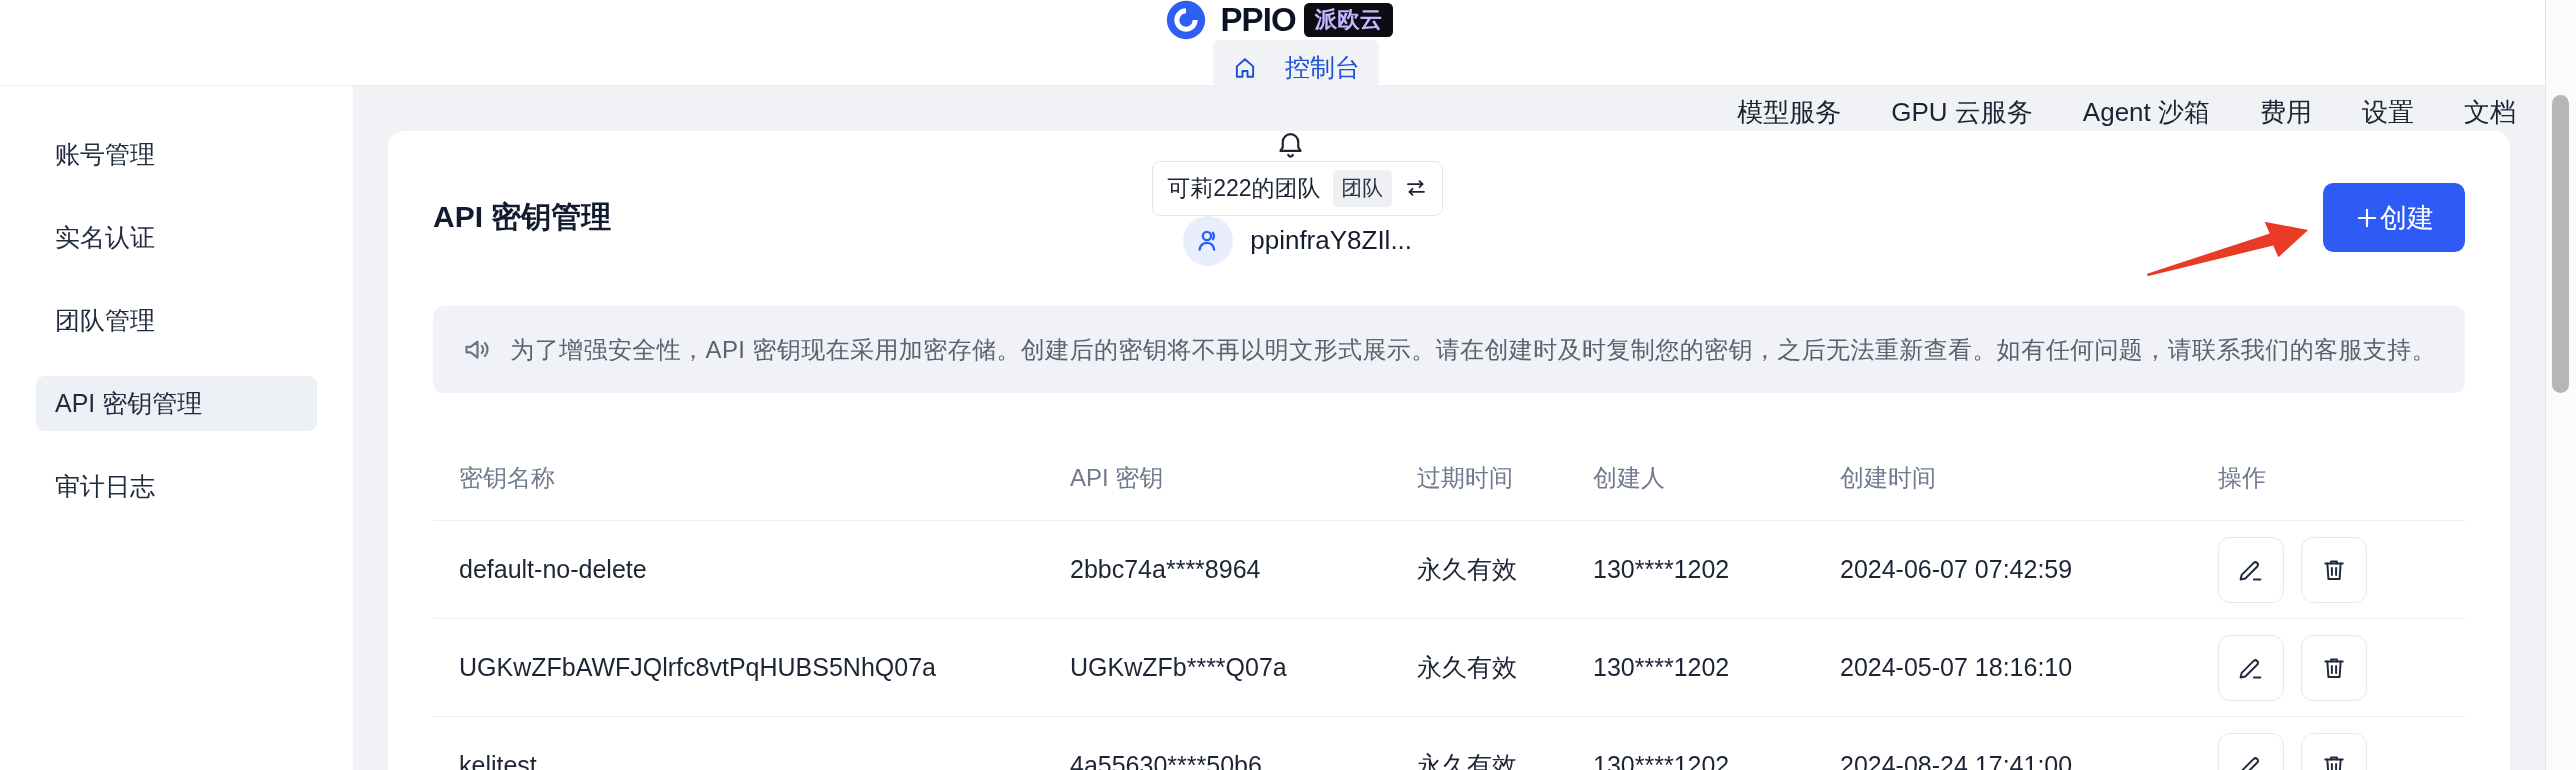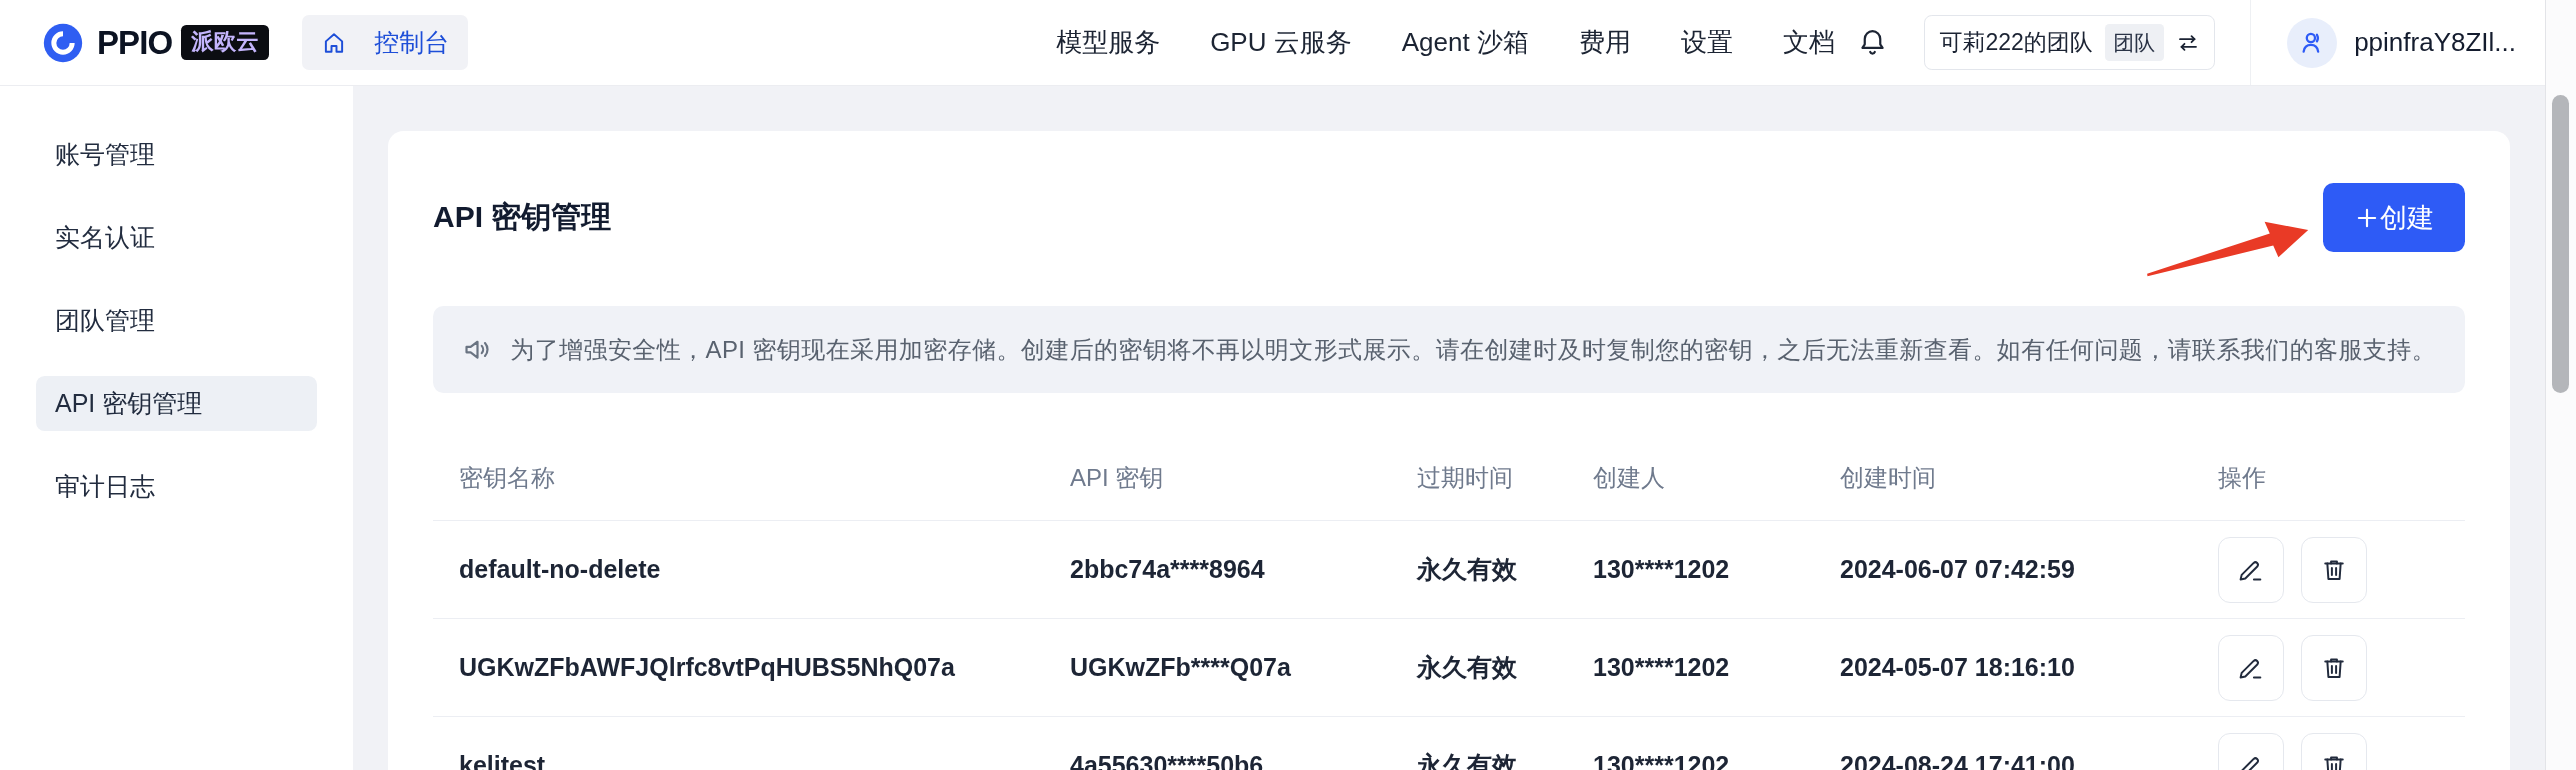--- a/index.html
+++ b/index.html
@@ -6,21 +6,21 @@
   html,body { width:2576px; height:771px; overflow:hidden; }
   body {
     font-family:"Liberation Sans","DejaVu Sans",sans-serif;
     background:#f1f2f6; color:#1d2535; position:relative;
   }
   svg { display:block; }
 
   
   .topbar {
     height:86px; background:#fff; border-bottom:0.9px solid #ecedf1;
-    display:flex; align-items:center; padding:0 60px 0 43px; position:relative; z-index:5;
+    display:flex; align-items:center; padding:0 60px 0 43px; position:relative; z-index:5;flex-direction:column;
   }
   .logo-group { display:flex; align-items:center; }
   .logo-mark { width:40px; height:40px; }
   .logo-text { font-size:33px; font-weight:bold; letter-spacing:-0.9px; color:#0c1322; margin-left:14px; }
   .logo-badge {
     background:#0b0d12; color:#c4b5fd; font-size:22.5px; font-weight:bold;
     border-radius:5.2px; padding:6px 10.4px; margin-left:8.6px; line-height:1;
   }
   .console-chip {
     display:flex; align-items:center; gap:27px; background:#f1f2f6; border-radius:7px;
@@ -79,21 +79,21 @@
 
   
   .table { margin-top:42px; }
   .t-row {
     display:grid; grid-template-columns:637px 347px 176px 247px 378px auto;
     align-items:center; border-bottom:0.9px solid #eceef3;
   }
   .t-head { height:86px; }
   .t-head > div { font-size:24px; color:#6f7a8d; }
   .t-data { height:98px; }
-  .t-data > div { font-size:25px; color:#1d2535; white-space:nowrap;font-weight:bold; }
+  .t-data > div { font-size:25px; color:#1d2535; white-space:nowrap; }
   .t-row > div:first-child { padding-left:26px; }
   .cell-actions { display:flex; gap:17.3px; }
   .icon-btn {
     width:66px; height:66px; border:1.7px solid #e5e8ee; background:#fff; border-radius:12px;
     display:flex; align-items:center; justify-content:center; cursor:pointer; color:#222b3d;
   }
   .icon-btn svg { width:28px; height:28px; }
 
   
   .arrow-overlay { position:absolute; left:0; top:0; width:2576px; height:771px; pointer-events:none; z-index:20; }

